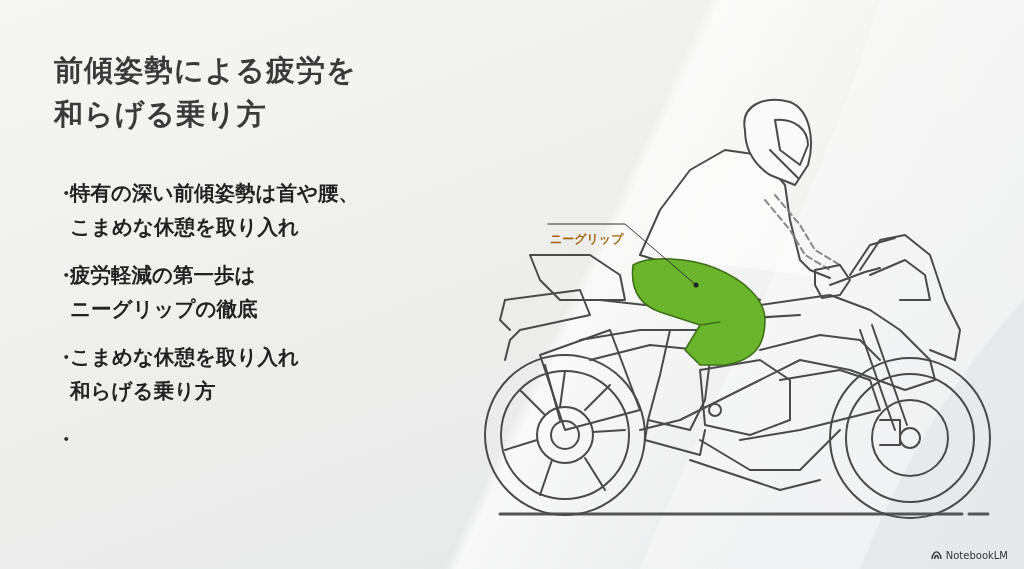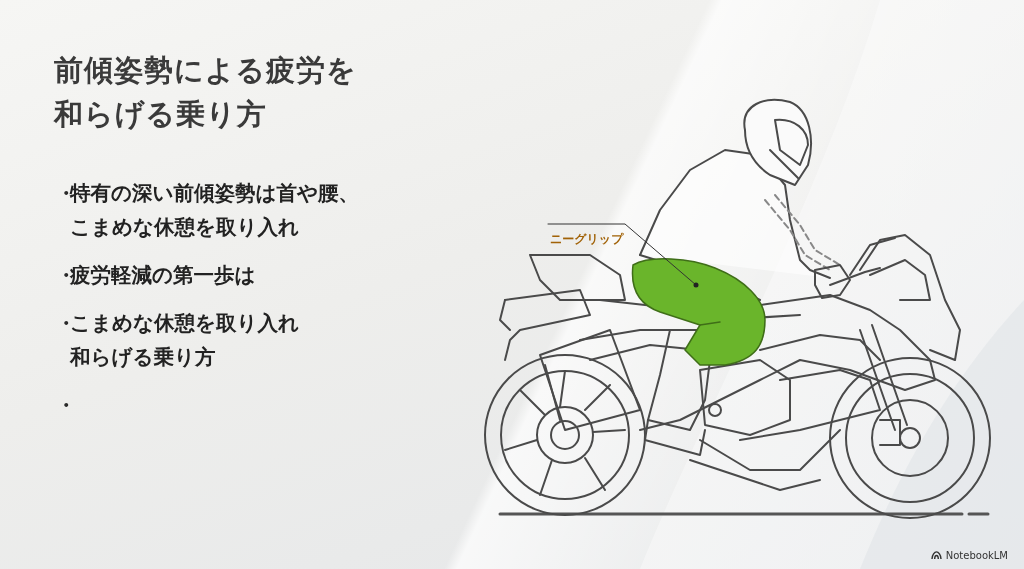--- a/index.html
+++ b/index.html
@@ -63,20 +63,21 @@
     <span class="dot">・</span>
     <div class="btext">
       <span>特有の深い前傾姿勢は首や腰、</span>
       <span>こまめな休憩を取り入れ</span>
     </div>
   </li>
   <li class="bullet">
     <span class="dot">・</span>
     <div class="btext">
       <span>疲労軽減の第一歩は</span>
+      <span>ニーグリップの徹底</span>
     </div>
   </li>
   <li class="bullet">
     <span class="dot">・</span>
     <div class="btext">
       <span>こまめな休憩を取り入れ</span>
       <span>和らげる乗り方</span>
     </div>
   </li>
   <li class="bullet">

